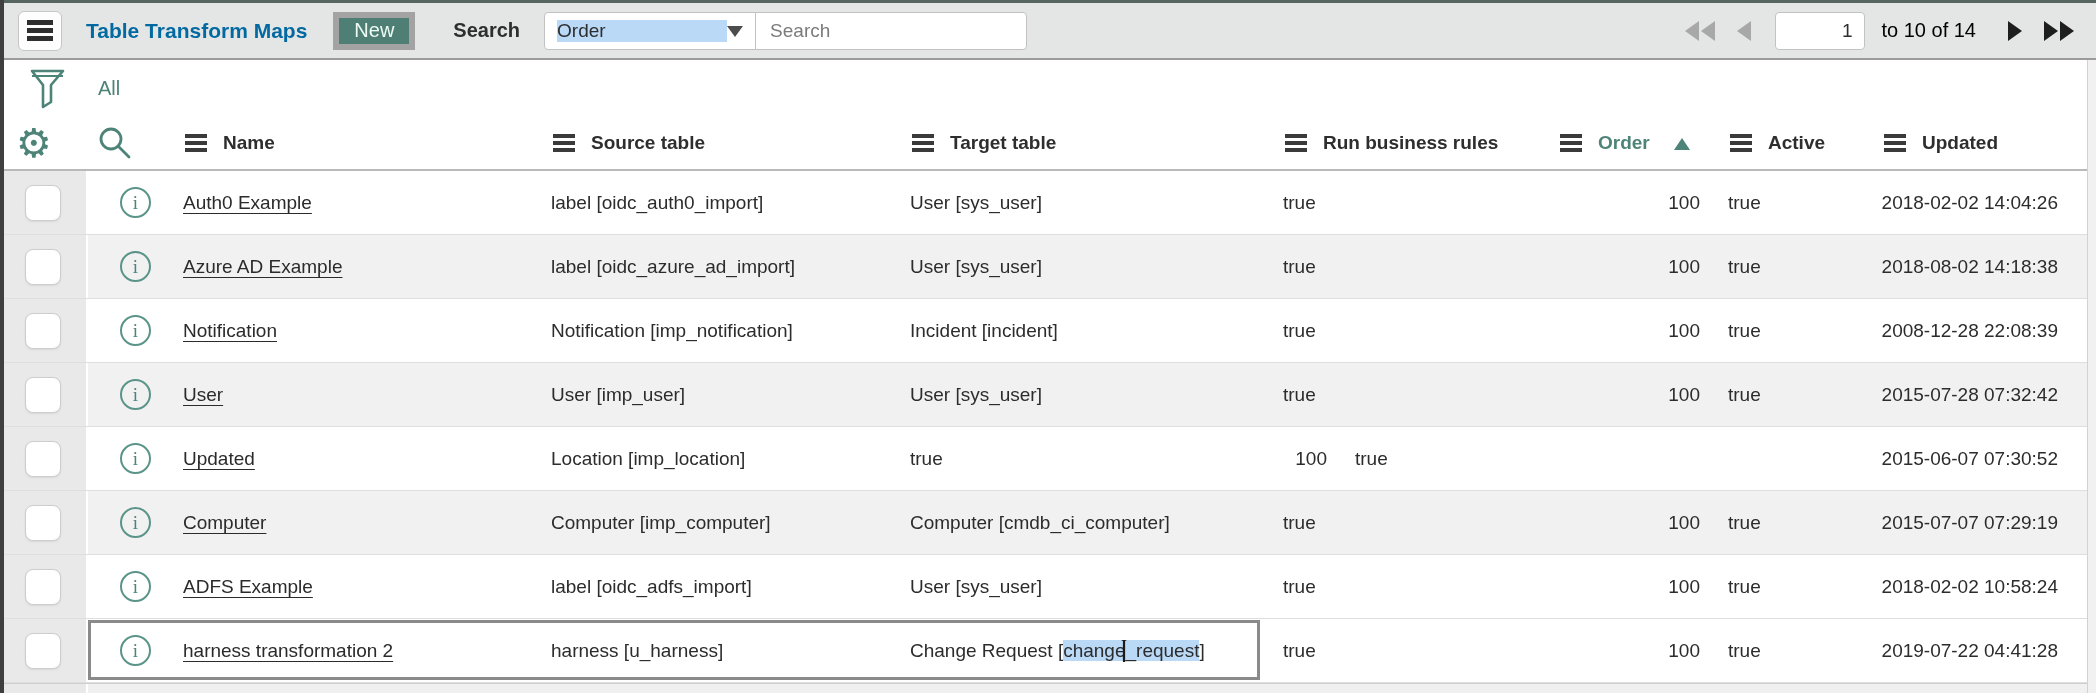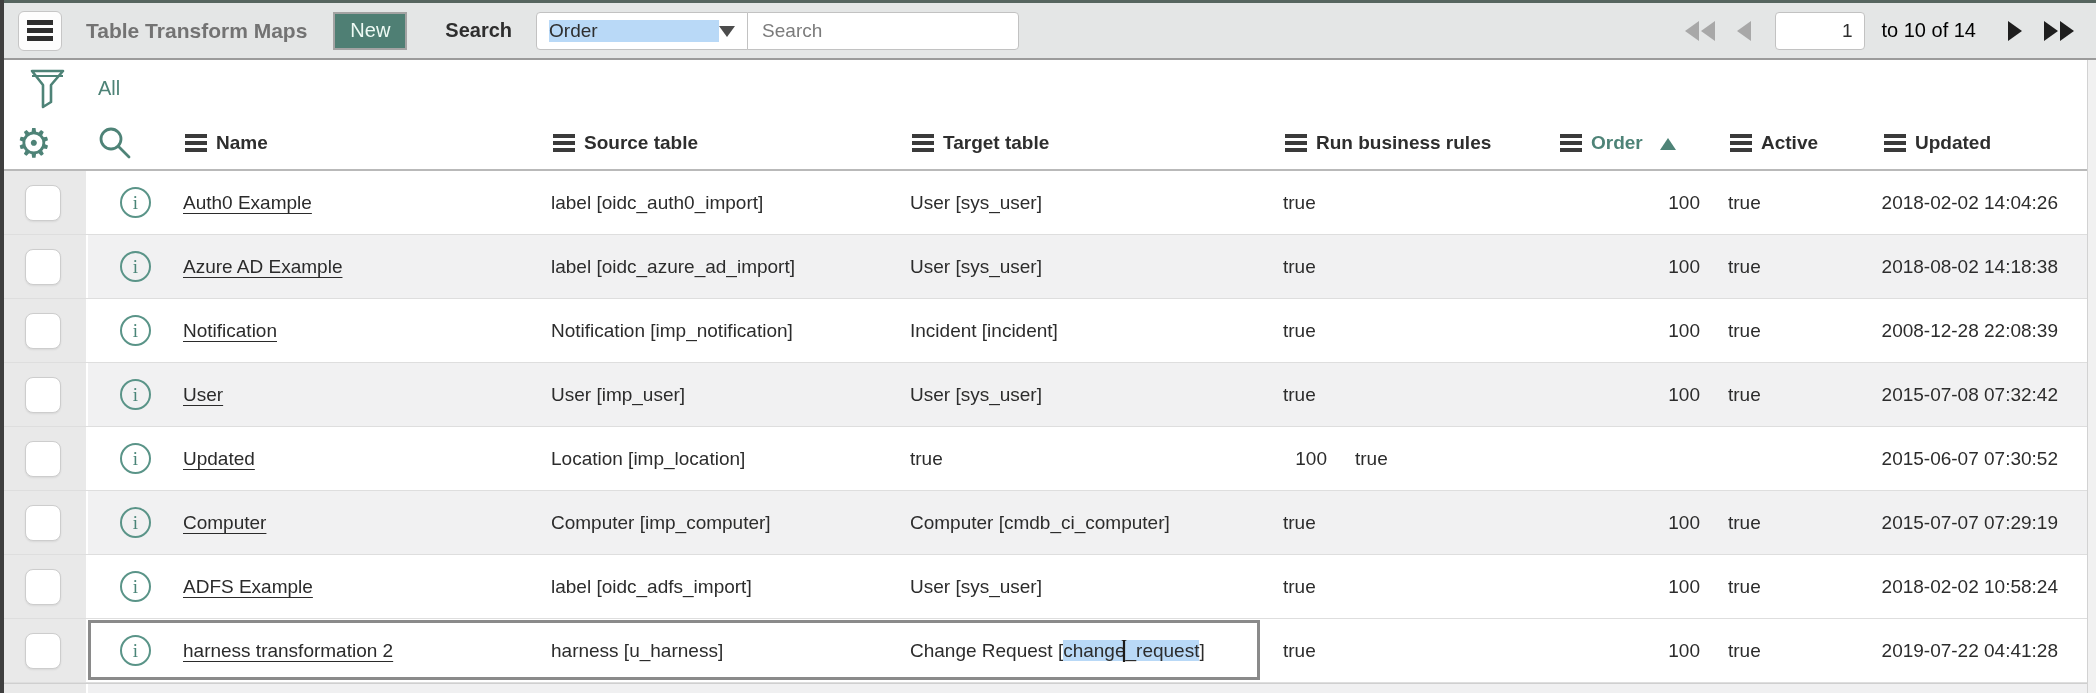--- a/index.html
+++ b/index.html
@@ -11,22 +11,22 @@
   .scroll-track { position:absolute; right:0; top:60px; bottom:0; width:9px; background:#f1f1f1; border-left:1px solid #d2d2d2; z-index:40; }
 
   
   .topbar { position:absolute; left:0; top:0; width:100%; height:60px;
             background:#e4e6e6; border-top:3px solid #56655f; border-bottom:2px solid #9b9b9b;
             display:flex; align-items:center; z-index:10; }
   .hamburger-btn { margin-left:18px; width:44px; height:40px; background:#fdfdfd; border:1px solid #c6c6c6;
                    border-radius:6px; display:flex; align-items:center; justify-content:center; cursor:pointer; }
   .hamburger-glyph { width:26px; height:21px;
                      background:repeating-linear-gradient(to bottom,#2e2e2e 0 5px,transparent 5px 8px); }
-  .list-title { margin-left:24px; font-size:21px; font-weight:bold; color:#737373; white-space:nowrap; }
-  .new-btn { margin-left:26px; height:38px; padding:0 15px; background:#4f7f74; border:2px solid #a3a3a3;
+  .list-title { margin-left:24px; font-size:21px; font-weight:bold; color:#0369a1; white-space:nowrap; }
+  .new-btn { margin-left:26px; height:38px; padding:0 15px; background:#4f7f74; border:6px solid #a3a3a3;
              border-radius:0; color:#eefaf4; font-size:20px; display:flex; align-items:center; cursor:pointer; }
   .search-label { margin-left:38px; font-size:20px; font-weight:bold; color:#2e2e2e; }
   .col-select { margin-left:24px; width:212px; height:38px; background:#fff; border:1px solid #c2c2c2;
                 border-radius:4px 0 0 4px; display:flex; align-items:center; padding:0 12px; cursor:pointer; }
   .col-select .sel-text { font-size:19px; color:#2e2e2e; flex:1; }
   .caret-down { width:0; height:0; border:8px solid transparent; border-top:11px solid #4c4c4c; margin-top:10px; }
   .search-input { width:272px; height:38px; margin-left:-1px; background:#fff; border:1px solid #c2c2c2;
                   border-radius:0 4px 4px 0; font-size:19px; padding:0 14px; color:#2e2e2e;
                   font-family:"Liberation Sans", sans-serif; }
   .search-input::placeholder { color:#7b7b7b; }
@@ -49,21 +49,21 @@
 
   .filter-bar { height:56px; display:flex; align-items:center; }
   .funnel { margin-left:28px; cursor:pointer; }
   .all-link { margin-left:30px; font-size:20px; color:#4e8377; cursor:pointer; }
 
   .hdr { height:55px; border-bottom:2px solid #b9b9b9; display:flex; align-items:center; position:relative; }
   .hdr-tools { width:185px; height:100%; position:relative; flex:none; }
   .gear { position:absolute; left:16px; top:50%; transform:translateY(-50%); font-size:40px; line-height:1;
           color:#4e8377; cursor:pointer; font-family:"DejaVu Sans", sans-serif; }
   .magnifier { position:absolute; left:97px; top:50%; transform:translateY(-50%); cursor:pointer; }
-  .hcell { display:flex; align-items:center; gap:9px; font-size:19px; font-weight:bold; color:#2e2e2e;
+  .hcell { display:flex; align-items:center; gap:16px; font-size:19px; font-weight:bold; color:#2e2e2e;
            cursor:pointer; white-space:nowrap; }
   .bars { width:22px; height:18px; flex:none;
           background:repeating-linear-gradient(to bottom,#3a3a3a 0 4px,transparent 4px 7px); }
   .hcell.sorted { color:#4e8377; }
   .sort-asc { width:0; height:0; border:8px solid transparent; border-bottom:12px solid #4e8377; margin:0 0 6px 8px; }
 
   
   .w-name    { width:368px; }
   .w-source  { width:359px; }
   .w-target  { width:373px; }
@@ -243,21 +243,21 @@
       </div>
     <div class="info-col">
         <span class="info-icon">i</span>
       </div>
     <div class="w-name"><a class="name-link">User</a></div>
     <div class="cell w-source">User [imp_user]</div>
     <div class="cell w-target">User [sys_user]</div>
     <div class="cell w-rules">true</div>
     <div class="cell w-order">100</div>
     <div class="cell w-active">true</div>
-    <div class="cell w-updated">2015-07-08 07:32:42</div>
+    <div class="cell w-updated">2015-07-28 07:32:42</div>
   </div>
 
   <div class="row">
     <div class="cb-col">
         <div class="checkbox"></div>
       </div>
     <div class="info-col">
         <span class="info-icon">i</span>
       </div>
     <div class="w-name"><a class="name-link">Updated</a></div>

